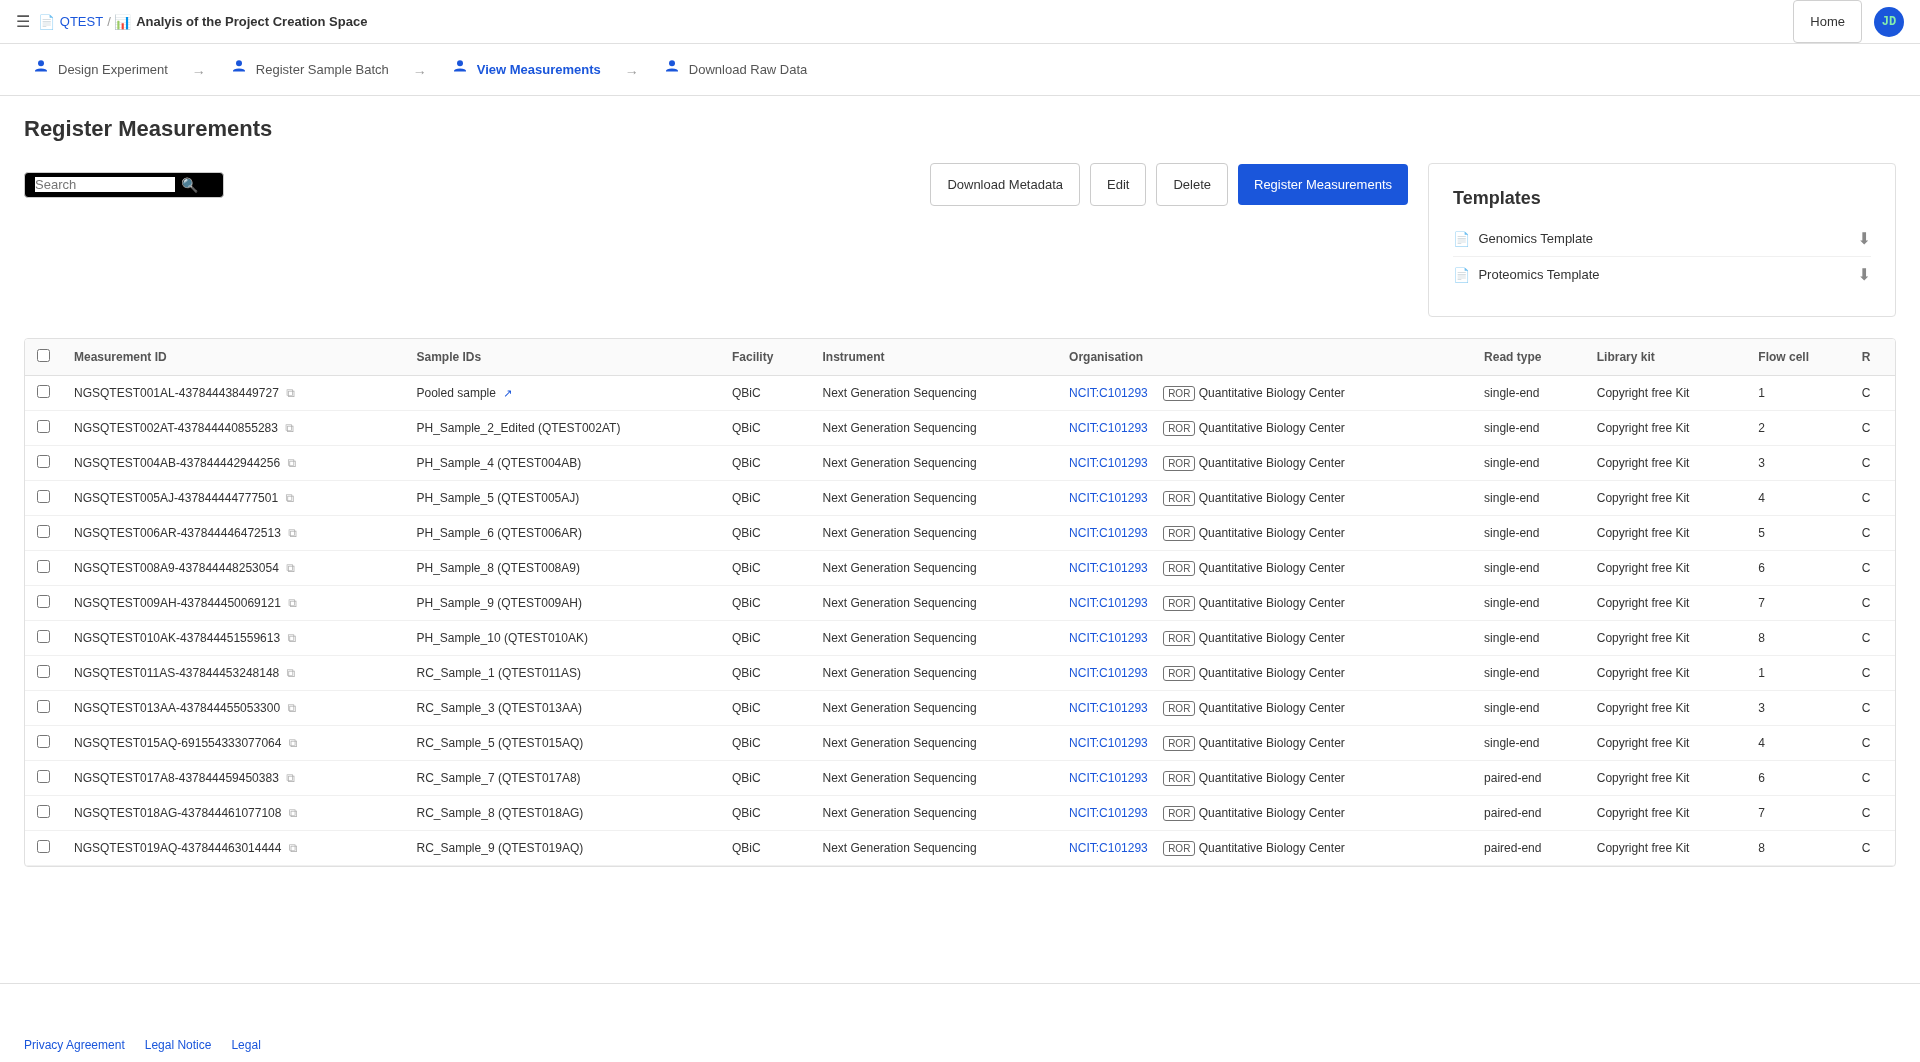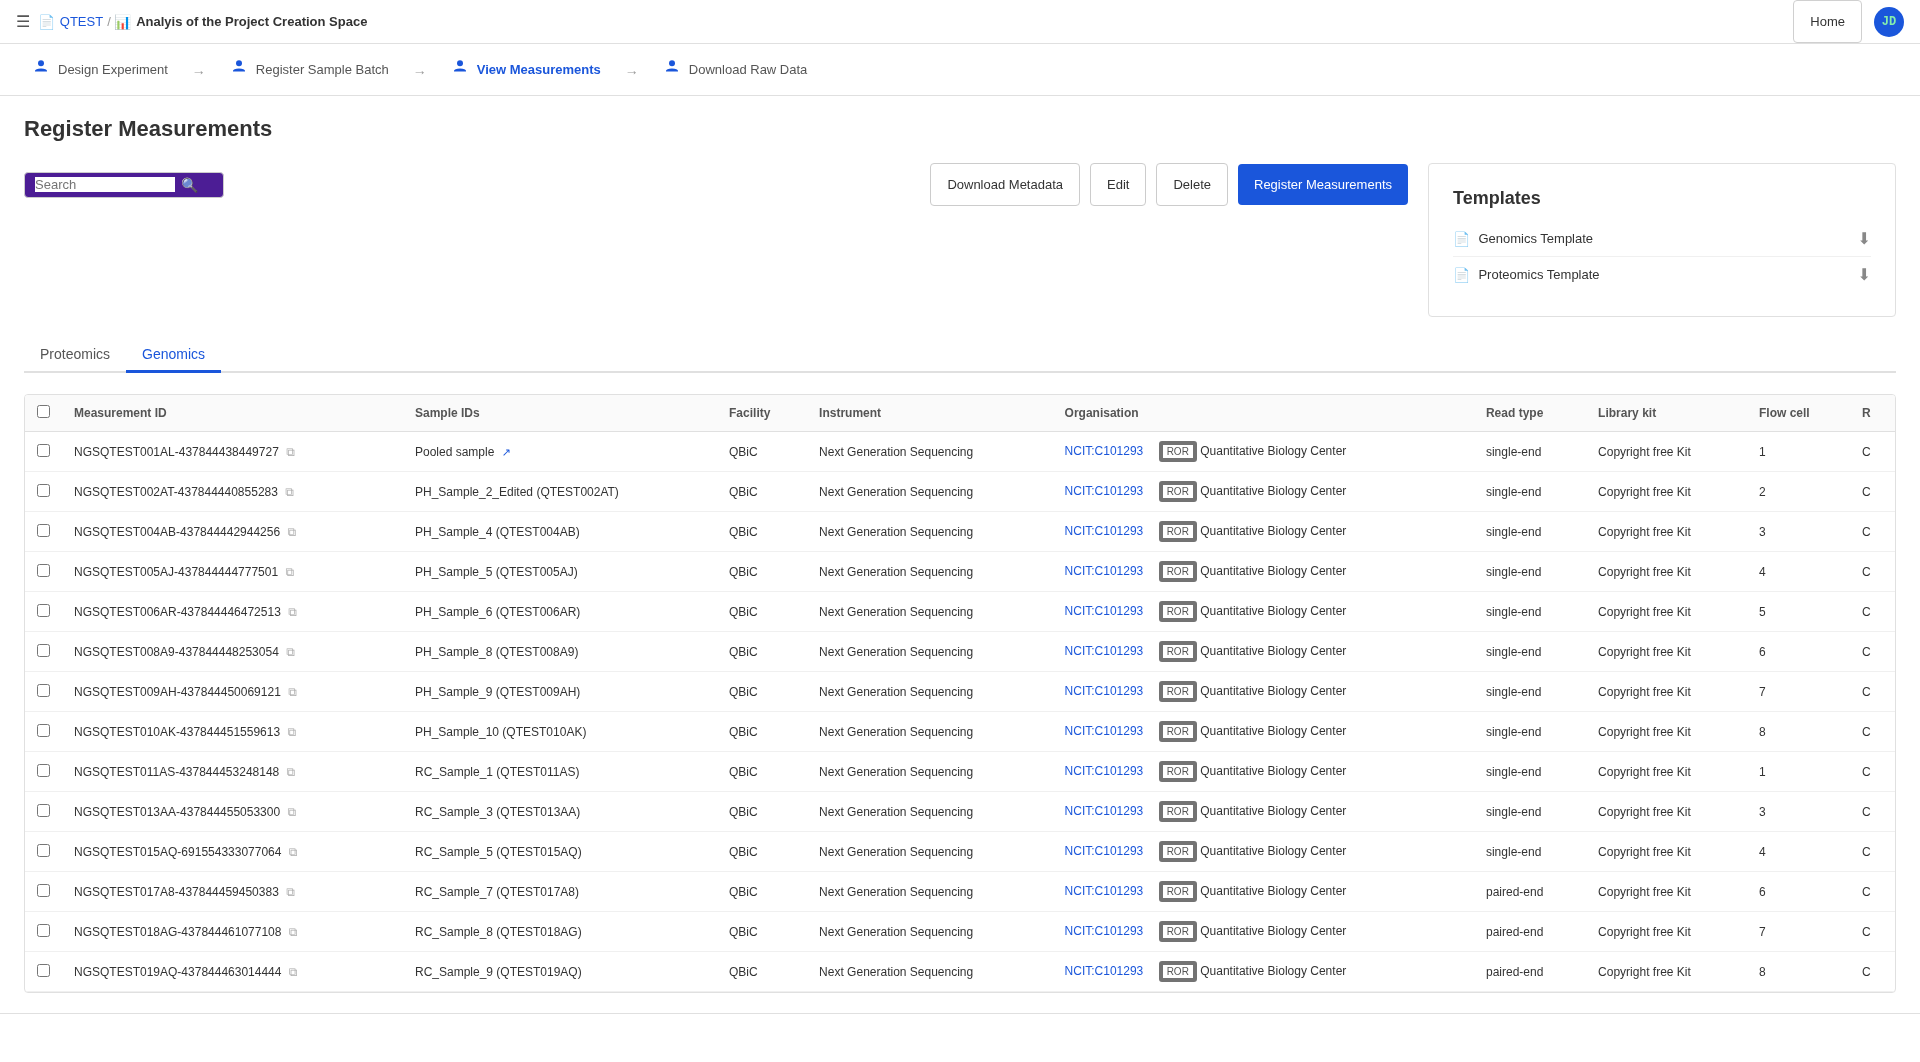--- a/index.html
+++ b/index.html
@@ -61,21 +61,21 @@
     }
     .template-row:last-child { border-bottom: none; }
     .template-name { display: flex; align-items: center; gap: 8px; font-size: 13px; color: #333; }
     .template-doc-icon { color: #888; font-size: 14px; }
     .template-download-icon { color: #888; cursor: pointer; font-size: 16px; }
 
     
     .toolbar { display: flex; align-items: center; gap: 10px; margin-bottom: 10px; }
     .search-box {
       display: flex; align-items: center; border: 1px solid #ccc; border-radius: 4px;
-      padding: 4px 10px; gap: 6px; background: #4c1d95; width: 200px;
+      padding: 4px 10px; gap: 6px; background: #000000; width: 200px;
     }
     .search-input { border: none; outline: none; font-size: 13px; width: 140px; color: #333; }
     .search-icon { color: #888; font-size: 14px; }
     .toolbar-spacer { flex: 1; }
     .btn {
       padding: 13px 16px; border-radius: 4px; cursor: pointer;
       font-size: 13px; font-weight: 500;
     }
     .btn-outline {
       border: 1px solid #ccc; background: #fff; color: #333;
@@ -108,21 +108,21 @@
       padding: 9px 12px; border-bottom: 1px solid #f0f0f0;
       white-space: nowrap; color: #333;
     }
     .checkbox-col { width: 32px; }
     input[type="checkbox"] { cursor: pointer; }
     .link-blue { color: #1a56db; text-decoration: none; cursor: pointer; }
     .copy-icon { color: #aaa; cursor: pointer; margin-left: 4px; font-size: 12px; }
     .ext-link-icon { color: #1a56db; margin-left: 4px; font-size: 11px; cursor: pointer; }
     .ror-badge {
       display: inline-flex; align-items: center; justify-content: center;
-      border: 4px solid #737373; border-radius: 3px; padding: 1px 4px;
+      border: 1px solid #737373; border-radius: 3px; padding: 1px 4px;
       font-size: 10px; color: #555; margin-left: 12px; cursor: pointer;
     }
 
     
     footer {
       border-top: 1px solid #e0e0e0; padding: 10px 24px;
       display: flex; gap: 20px; font-size: 12px;
     }
     footer a { color: #1a56db; text-decoration: none; cursor: pointer; margin-top: 44px; }
   </style>
@@ -221,24 +221,20 @@
       <div class="template-row">
         <div class="template-name">
           <span class="template-doc-icon">📄</span>
           <span>Proteomics Template</span>
         </div>
         <span class="template-download-icon">⬇</span>
       </div>
     </div>
   </div>
 
-  <div class="tabs">
-    <div class="tab">Proteomics</div>
-    <div class="tab active">Genomics</div>
-  </div>
 
   <div class="table-wrapper">
     <table>
       <thead>
         <tr>
           <th class="checkbox-col">
             <input type="checkbox" style="">
           </th>
           <th>Measurement ID</th>
           <th>Sample IDs</th>

